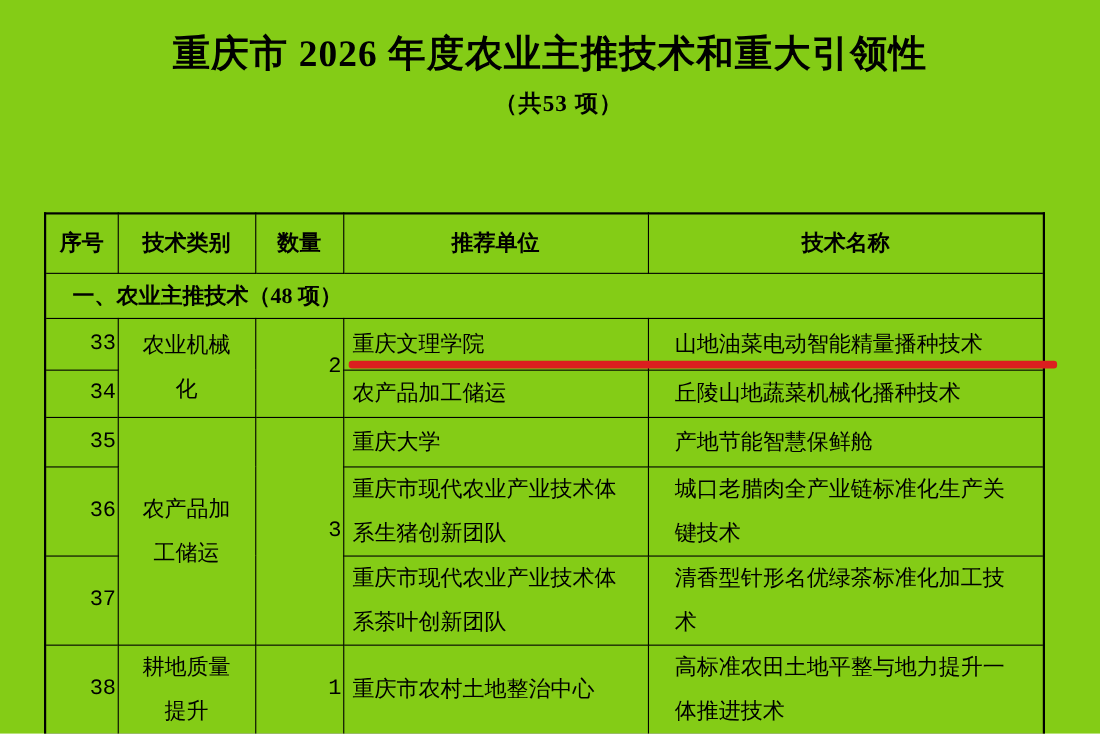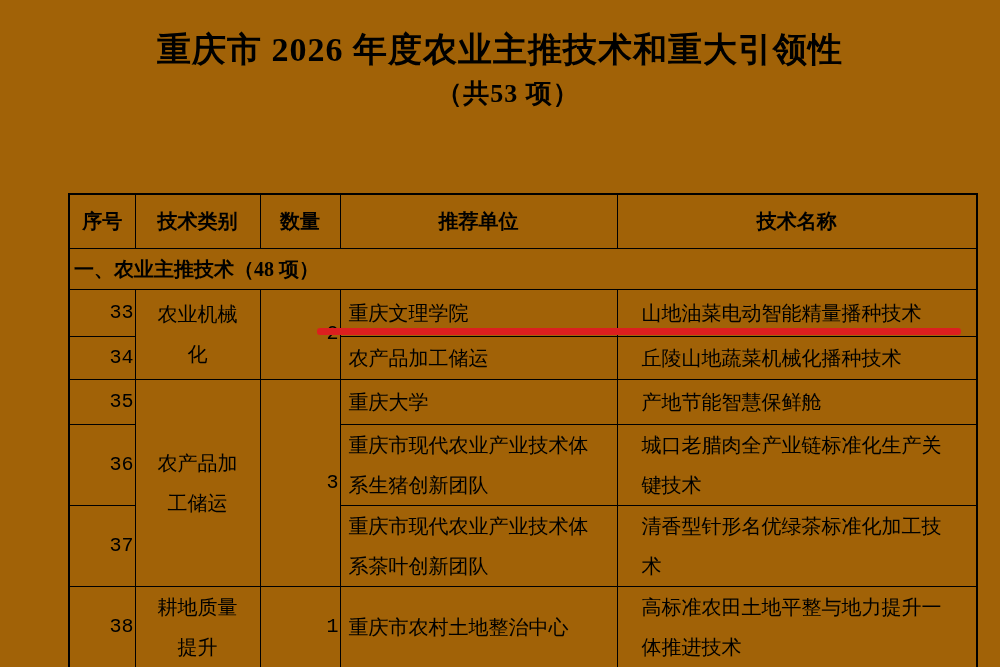--- a/index.html
+++ b/index.html
@@ -1,61 +1,61 @@
 <!DOCTYPE html>
 <html><head>
 <meta charset="utf-8">
 <style>
   html,body{margin:0;padding:0;background:#ffffff;}
   #page{
     position:relative;
     width:1000px;height:667px;
-    background:#a16207;
+    background:#84cc16;
     font-family:"Liberation Serif", serif;
     color:#000000;
     overflow:hidden;
   }
   
   #title-block{
     position:absolute;top:26px;left:0;width:1000px;
     text-align:center;
   }
   .title-line{
     font-size:34px;font-weight:bold;line-height:47px;
     letter-spacing:1px;
   }
   .subtitle{
-    font-size:26px;font-weight:bold;line-height:30px;margin-top:6px;
+    font-size:21px;font-weight:bold;line-height:30px;margin-top:6px;
     letter-spacing:1px;
     padding-left:16px;
   }
   
   #tech-table{
-    position:absolute;left:68px;top:193px;
+    position:absolute;left:40px;top:193px;
     width:908px;height:465px;
     border-collapse:collapse;table-layout:fixed;
   }
   #tech-table td{
     border:1.5px solid #000;
     font-size:20px;
     line-height:40px;
     vertical-align:middle;
     overflow:hidden;
     word-break:break-all;
   }
   #tech-table{border:2px solid #000;}
   td.c-num{font-size:19px;text-align:right;font-family:Liberation Mono, monospace;}
   td.c-cat{text-align:center;padding:0 15px;line-height:38px;}
   td.c-unit{text-align:left;padding:0 12px 0 8px;margin-left:20px;}
   td.c-tech{text-align:left;padding:0 24px;}
   tr.header-row td{
     font-weight:bold;font-size:20px;text-align:center;
   }
   tr.section-row td{
-    font-weight:bold;font-size:20px;text-align:left;padding:0 0 0 4px;
+    font-weight:bold;font-size:20px;text-align:left;padding:0 0 0 24px;
   }
   
   #red-underline{
     position:absolute;
     left:317px;top:328px;
     width:644px;height:7px;
     background:#dc1f1f;
     border-radius:3px;
     z-index:5;
   }

